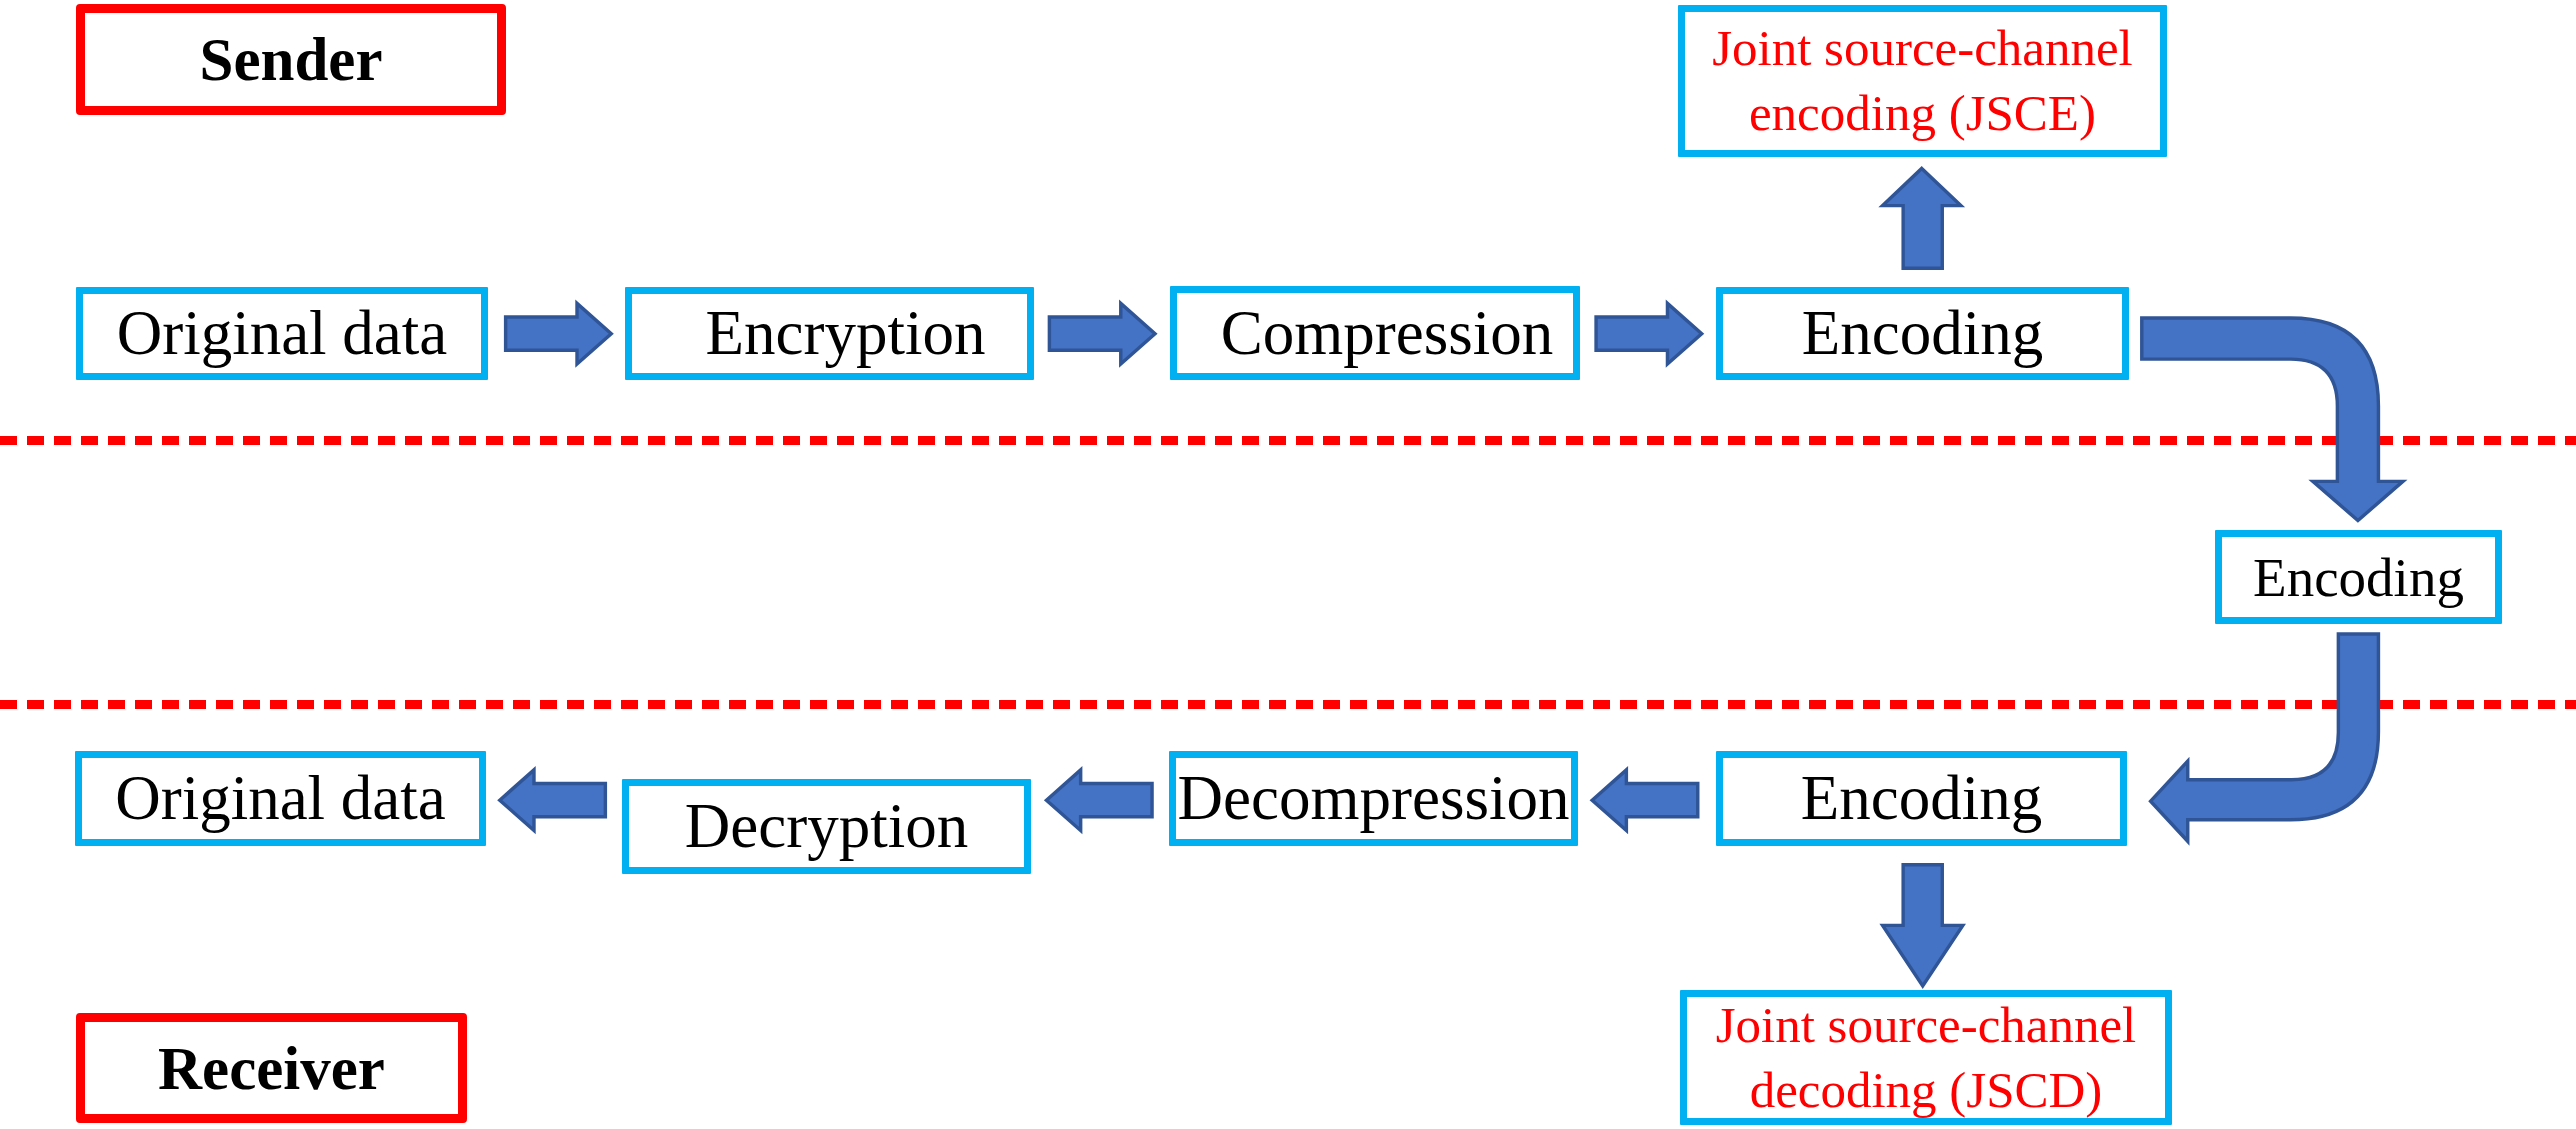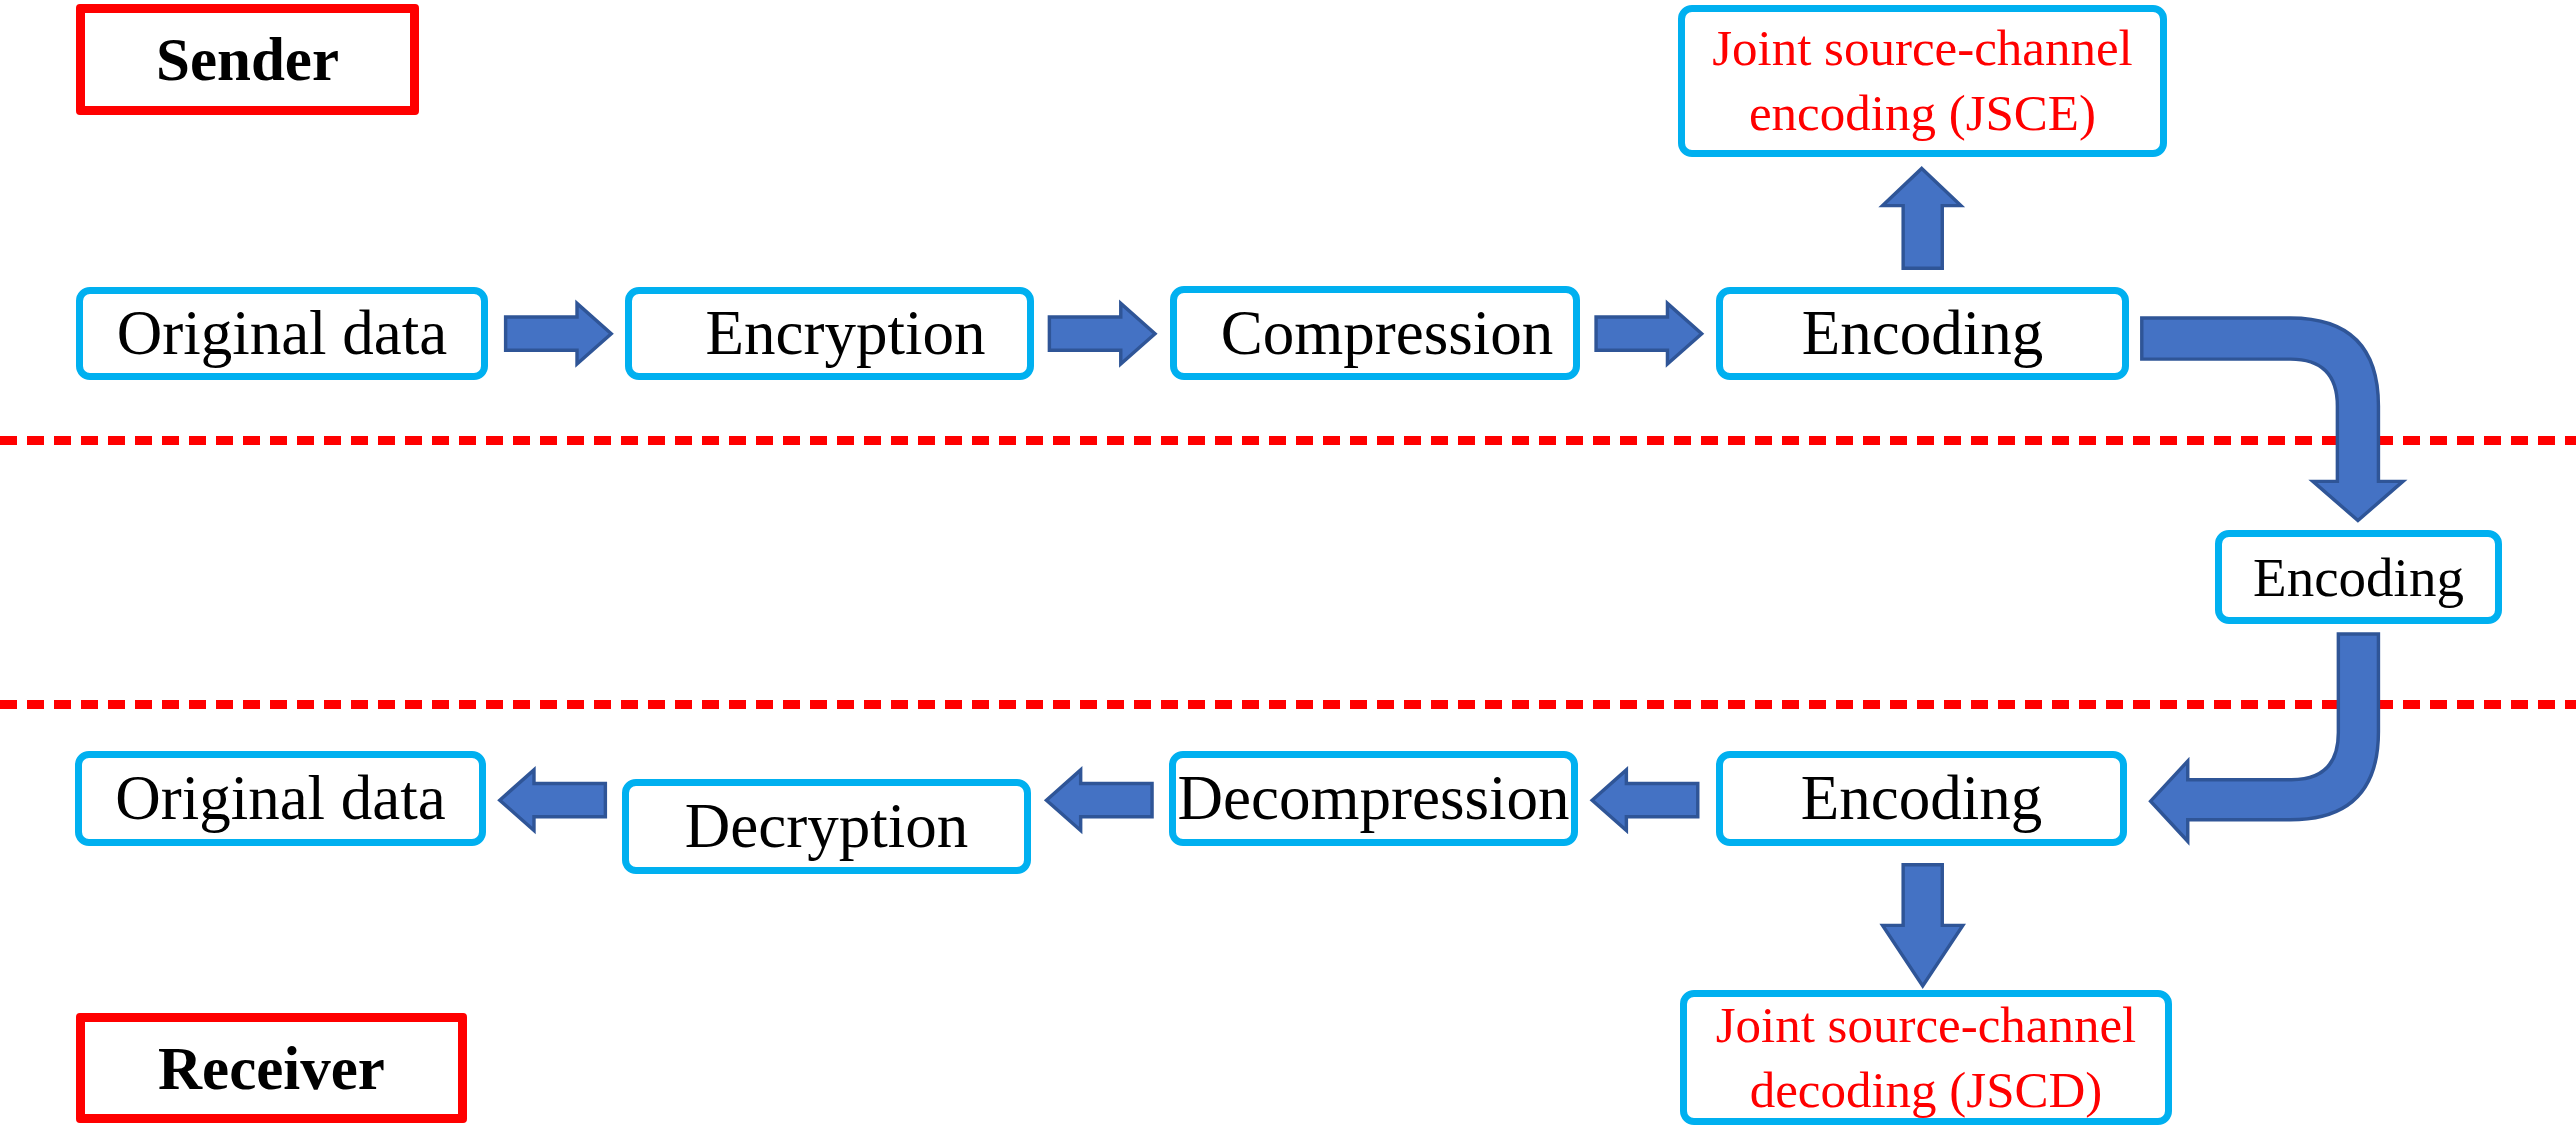--- a/index.html
+++ b/index.html
@@ -16,21 +16,21 @@
     width:2576px;height:1130px;
     background:var(--bg);
     overflow:hidden;
     font-family:"Liberation Serif","DejaVu Serif",serif;
   }
   .node{
     position:absolute;
     box-sizing:border-box;
     background:#fff;
     border:7.8px solid var(--accent-cyan);
-    border-radius:14px;
+    border-radius:1px;
     display:flex;align-items:center;justify-content:center;
     color:var(--text-black);
     font-size:63px;line-height:1;
     white-space:nowrap;
   }
   .node.small{font-size:55px;}
   .node.jsc{
     flex-direction:column;
     color:var(--accent-red);
     font-size:51px;line-height:65px;
@@ -60,21 +60,21 @@
   }
 </style>
 </head>
 <body>
 
 <div class="canvas">
 
   <div class="dash-line" style="top:436px;"></div>
   <div class="dash-line" style="top:700px;"></div>
 
-  <div class="label-box" style="left:76px;top:3.9px;width:343px;height:111px;">
+  <div class="label-box" style="left:76px;top:3.9px;width:430px;height:111px;">
     <span>Sender</span>
   </div>
   <div class="label-box" style="left:76px;top:1013px;width:391px;height:110px;">
     <span>Receiver</span>
   </div>
 
   <div class="node" style="left:76px;top:287px;width:412px;height:93px;">
     <span>Original data</span>
   </div>
   <div class="node" style="left:625px;top:287px;width:409px;height:93px;padding-left:32px;">

